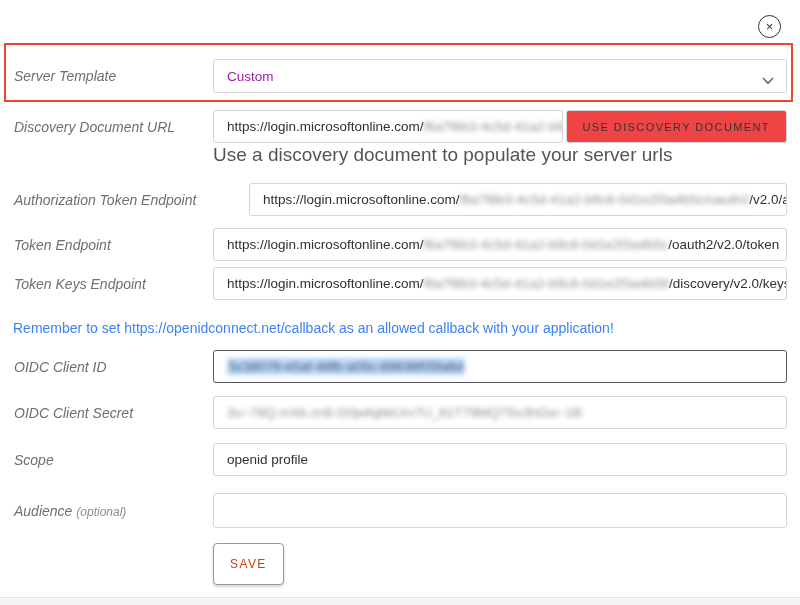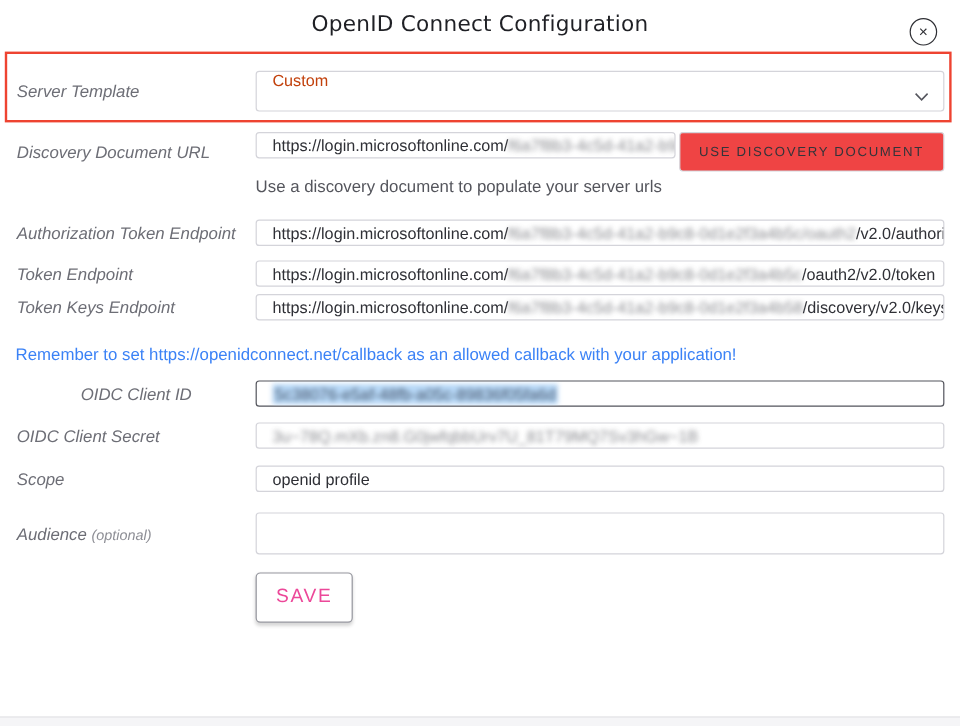--- a/index.html
+++ b/index.html
@@ -17,65 +17,64 @@
 
   .red-box { position:absolute; left:4px; top:43px; width:789px; height:59px;
              border:2px solid #ee4331; pointer-events:none; z-index:5; }
 
   .form { position:relative; }
   .row { display:flex; align-items:center; padding-left:14px; padding-right:13px; }
   .label { width:199px; flex:0 0 199px; font-size:14px; color:#6d6e76;font-style:italic; }
   .label .opt { font-size:12px; color:#8d8e95; }
   .control { flex:1; min-width:0; display:flex; }
 
-  .textbox { flex:1; min-width:0; height:22px; border:1px solid #d4d4da; border-radius:3px;
+  .textbox { flex:1; min-width:0; height:33px; border:1px solid #d4d4da; border-radius:3px;
              background:#fff; padding:0 13px; font-size:13.5px; color:#2f3036;
              display:flex; align-items:center; white-space:nowrap; overflow:hidden; }
   input.textbox { font-family:"Liberation Sans", sans-serif; outline:none; }
   .textbox.focused { border:1px solid #53545c; }
   .blur { filter:blur(2.4px); color:#6f7076; opacity:.8; }
   .blur.selected { background:#b3d6f7; color:#3a4a60; opacity:.95; padding:1px 2px; }
 
   .select { position:relative; flex:1; height:34px; border:1px solid #d4d4da; border-radius:3px;
-            background:#fff; padding:0 13px; font-size:13.5px; color:#c2410c;
-            display:flex; cursor:pointer; }
+            background:#fff; padding:0 13px; font-size:13.5px; color:#a21caf;
+            display:flex; align-items:center; cursor:pointer; }
   .select .chev { position:absolute; right:12px; top:13px; }
 
   .row-server { margin-top:25px; }
   .row-discovery { margin-top:17px;border-radius:12px; }
-  .helper-row { margin-top:4px; padding-left:213px; font-size:14px; color:#54555c; line-height:16px; }
-  .row-auth { margin-top:20px; }
+  .helper-row { margin-top:4px; padding-left:213px; font-size:19px; color:#54555c; line-height:16px; }
+  .row-auth { margin-top:20px;gap:36px; }
   .row-token { margin-top:12px; }
   .row-keys { margin-top:6px; }
   .note-row { margin-top:20px; padding-left:13px; font-size:14px; color:#3b82f6; line-height:17px; }
-  .row-clientid { margin-top:13px;text-align:center; }
+  .row-clientid { margin-top:13px; }
   .row-secret { margin-top:13px; }
   .row-scope { margin-top:14px; }
   .row-audience { margin-top:17px; }
   .row-save { margin-top:15px; }
 
   .use-doc-btn { margin-left:3px; height:33px; border:1px solid #d4d4da; border-radius:3px;
                  background:#ef4444; padding:0 16px; font-family:"Liberation Sans", sans-serif;
                  font-size:11px; letter-spacing:1.4px; color:#33343a; cursor:pointer;
                  white-space:nowrap; }
   .save-btn { margin-left:199px; height:42px; min-width:60px; border:1px solid #95969e;
               border-radius:4px; background:#fff; padding:0 16px;
-              font-family:"Liberation Sans", sans-serif; font-size:16px; letter-spacing:1.4px;
-              color:#ec4899; cursor:pointer; box-shadow:0 2px 3px rgba(0,0,0,.16); }
+              font-family:"Liberation Sans", sans-serif; font-size:12px; letter-spacing:1.4px;
+              color:#c2410c; cursor:pointer; box-shadow:0 2px 3px rgba(0,0,0,.16); }
 
   .bottom-strip { position:absolute; left:0; bottom:0; width:800px; height:8px;
                   background:#f5f5f7; border-top:1px solid #e3e3e7; }
 </style>
 </head>
 <body>
 
 <div class="modal">
 
   <div class="header">
-    <div class="title">OpenID Connect Configuration</div>
     <button class="close-btn">
       <span>×</span>
     </button>
   </div>
 
   <div class="red-box"></div>
 
   <div class="form">
 
     <div class="row row-server">

